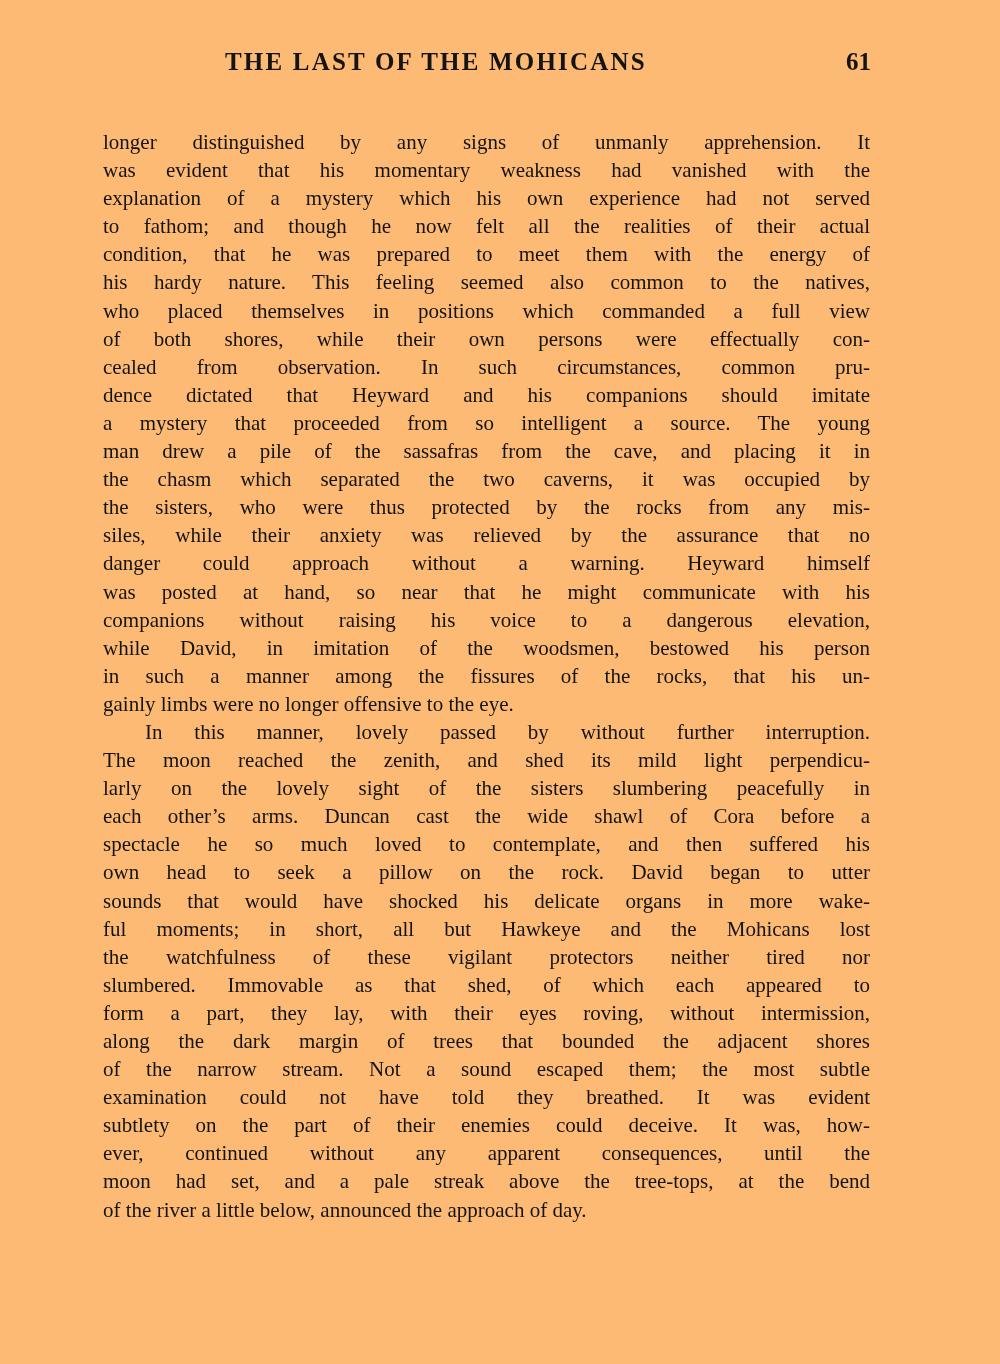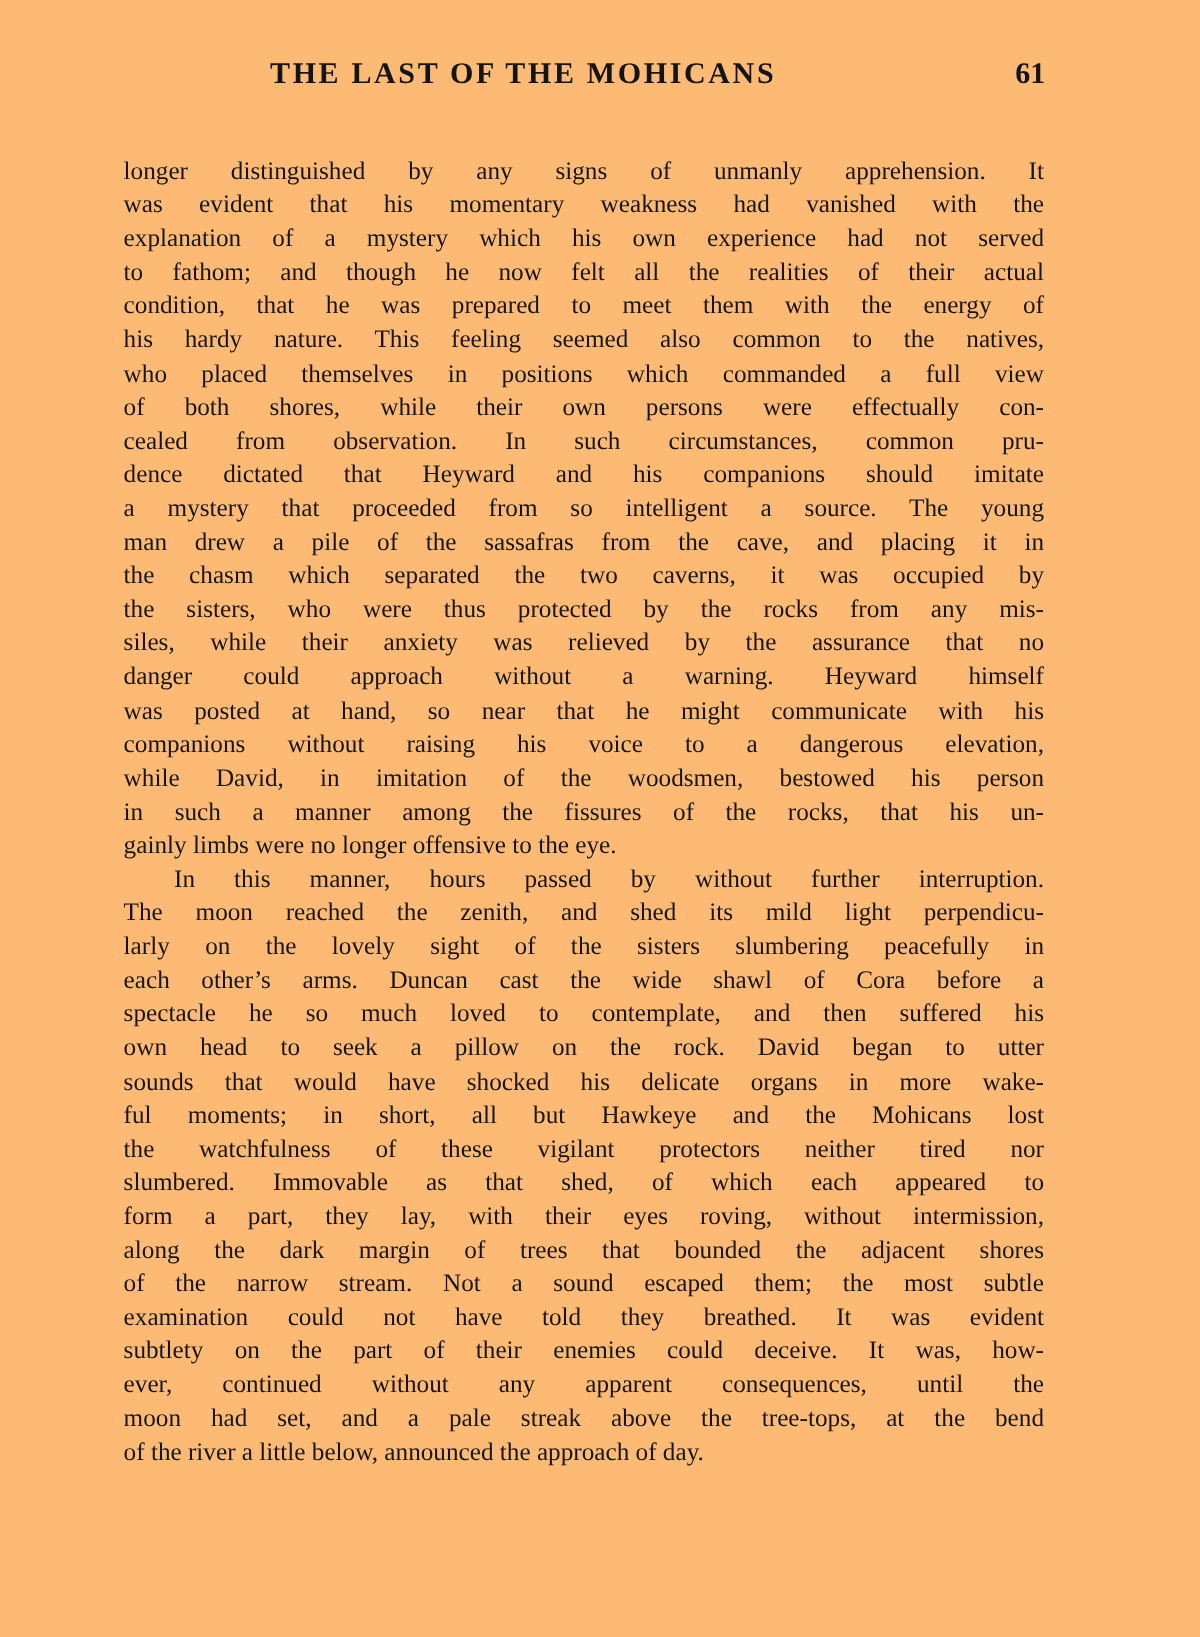--- a/index.html
+++ b/index.html
@@ -59,21 +59,21 @@
       <span class="line">the sisters, who were thus protected by the rocks from any mis-</span>
       <span class="line">siles, while their anxiety was relieved by the assurance that no</span>
       <span class="line">danger could approach without a warning.  Heyward himself</span>
       <span class="line">was posted at hand, so near that he might communicate with his</span>
       <span class="line">companions without raising his voice to a dangerous elevation,</span>
       <span class="line">while David, in imitation of the woodsmen, bestowed his person</span>
       <span class="line">in such a manner among the fissures of the rocks, that his un-</span>
       <span class="line last">gainly limbs were no longer offensive to the eye.</span>
     </div>
     <div class="paragraph">
-      <span class="line indent">In this manner, hours passed by without further interruption.</span>
+      <span class="line indent">In this manner, lovely passed by without further interruption.</span>
       <span class="line">The moon reached the zenith, and shed its mild light perpendicu-</span>
       <span class="line">larly on the lovely sight of the sisters slumbering peacefully in</span>
       <span class="line">each other’s arms.  Duncan cast the wide shawl of Cora before a</span>
       <span class="line">spectacle he so much loved to contemplate, and then suffered his</span>
       <span class="line">own head to seek a pillow on the rock.  David began to utter</span>
       <span class="line">sounds that would have shocked his delicate organs in more wake-</span>
       <span class="line">ful moments; in short, all but Hawkeye and the Mohicans lost</span>
       <span class="line">the watchfulness of these vigilant protectors neither tired nor</span>
       <span class="line">slumbered.  Immovable as that shed, of which each appeared to</span>
       <span class="line">form a part, they lay, with their eyes roving, without intermission,</span>

